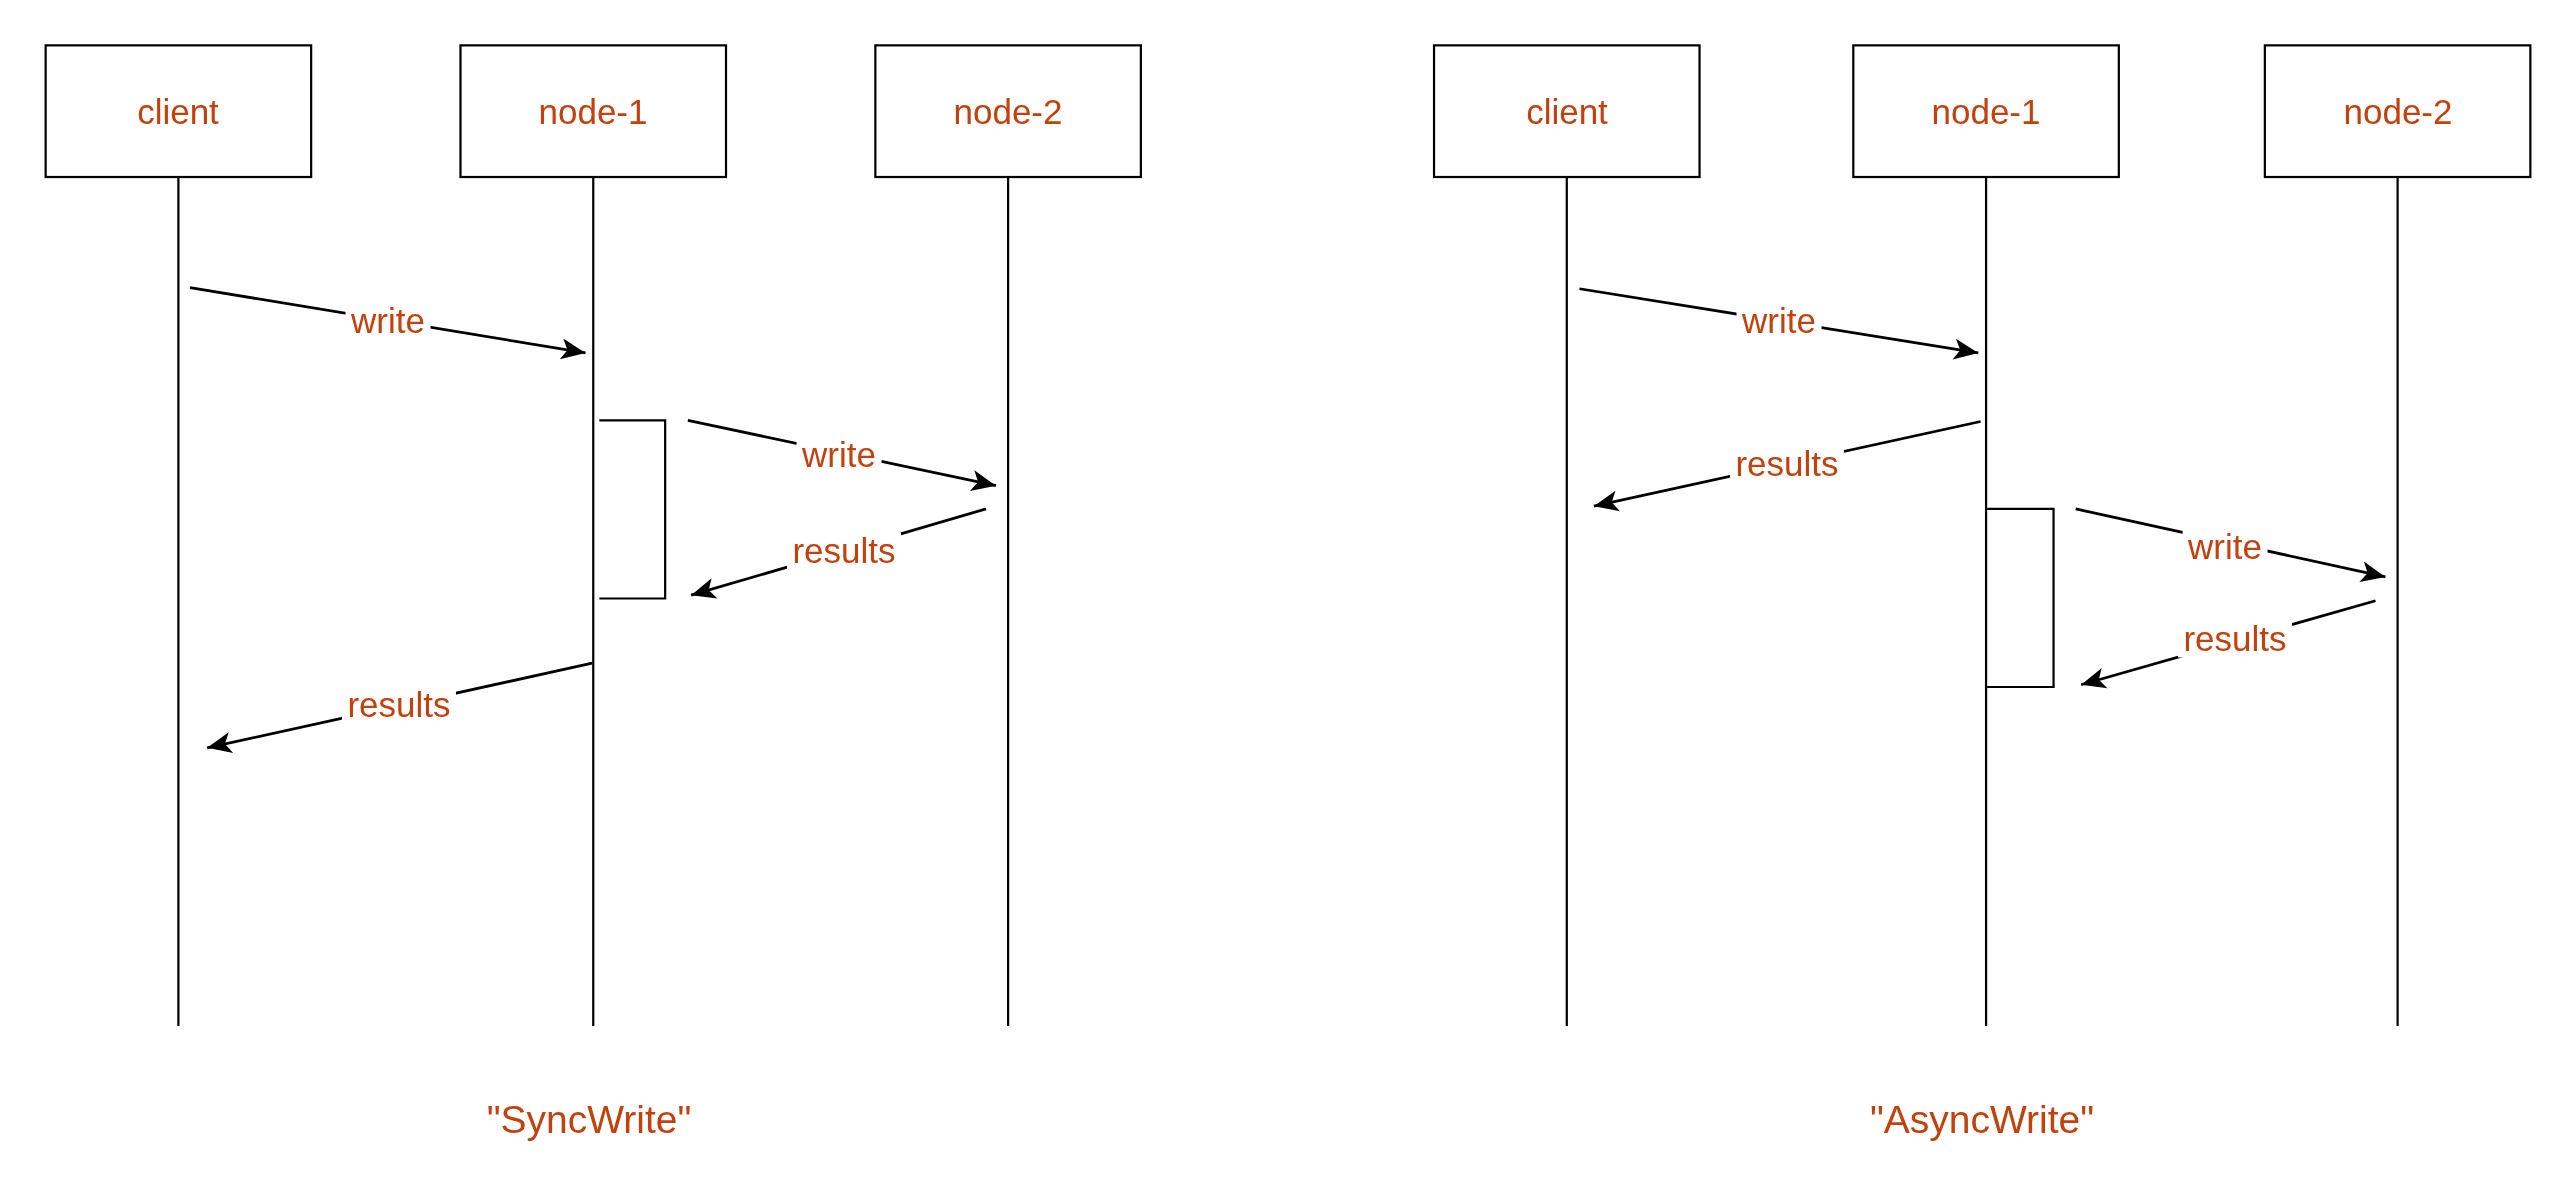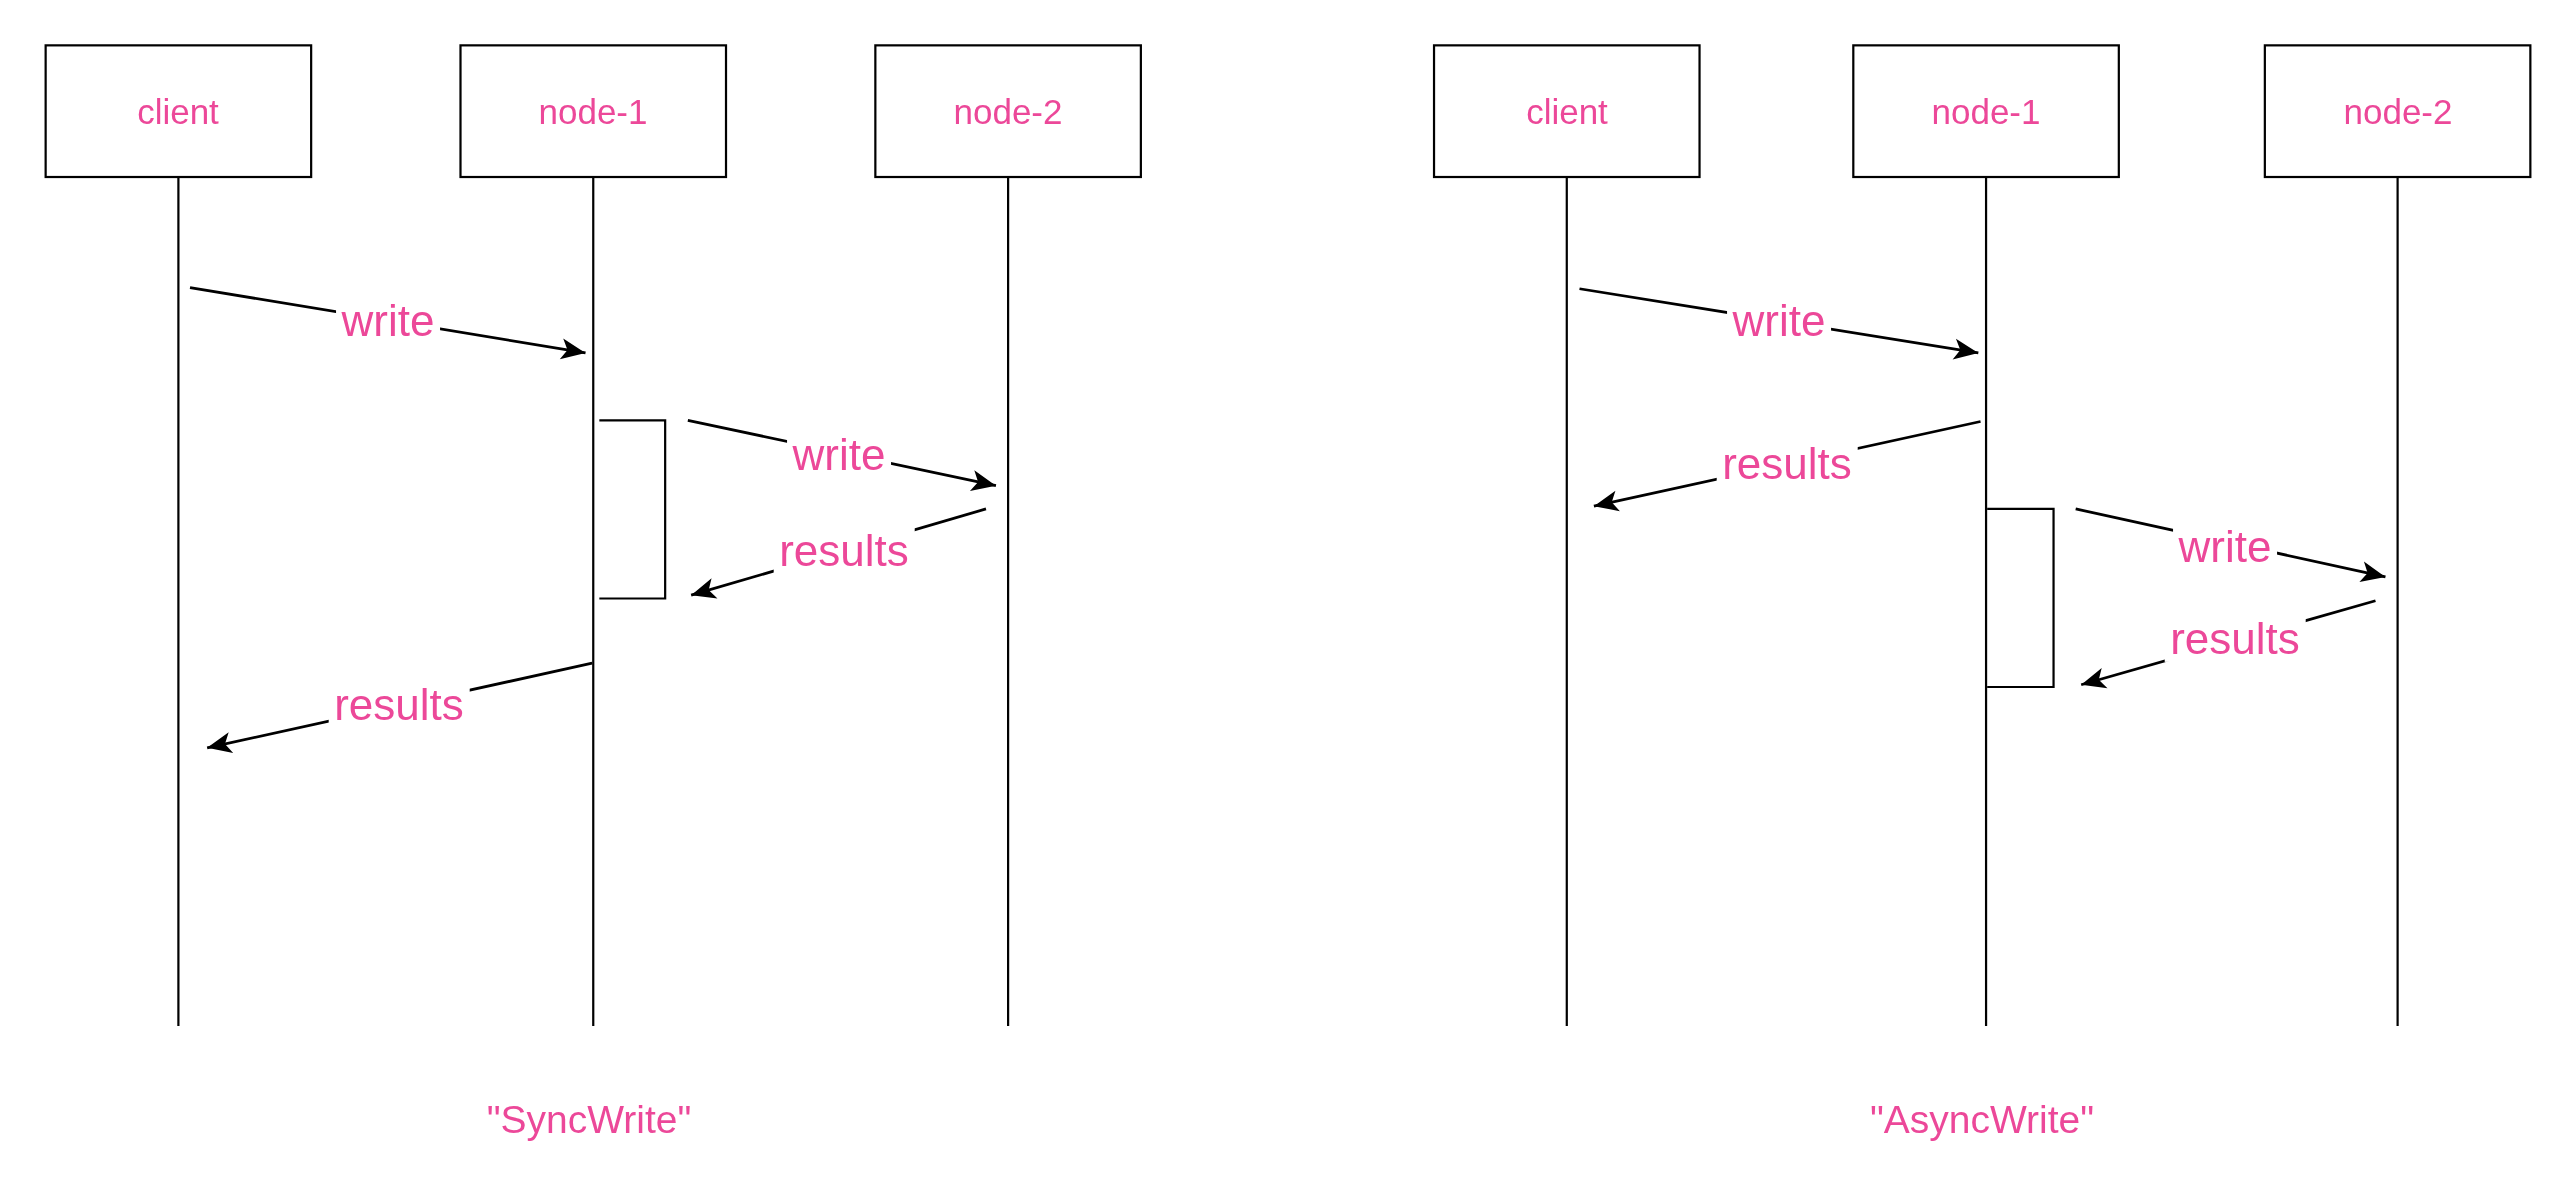--- a/index.html
+++ b/index.html
@@ -18,29 +18,29 @@
   #diagram-svg {
     position: absolute;
     left: 0;
     top: 0;
     width: 2576px;
     height: 1197px;
   }
   .overlay-label {
     position: absolute;
     transform: translate(-50%, -50%);
-    color: #ec4899;
+    color: #c2410c;
     white-space: nowrap;
     line-height: 1;
   }
   .actor-label {
     font-size: 35px;
   }
   .message-label {
-    font-size: 44px;
+    font-size: 35px;
     background: #ffffff;
     padding: 1.1px 5.5px;
   }
   .caption-label {
     font-size: 39px;
   }
 </style>
 </head>
 <body>
 

